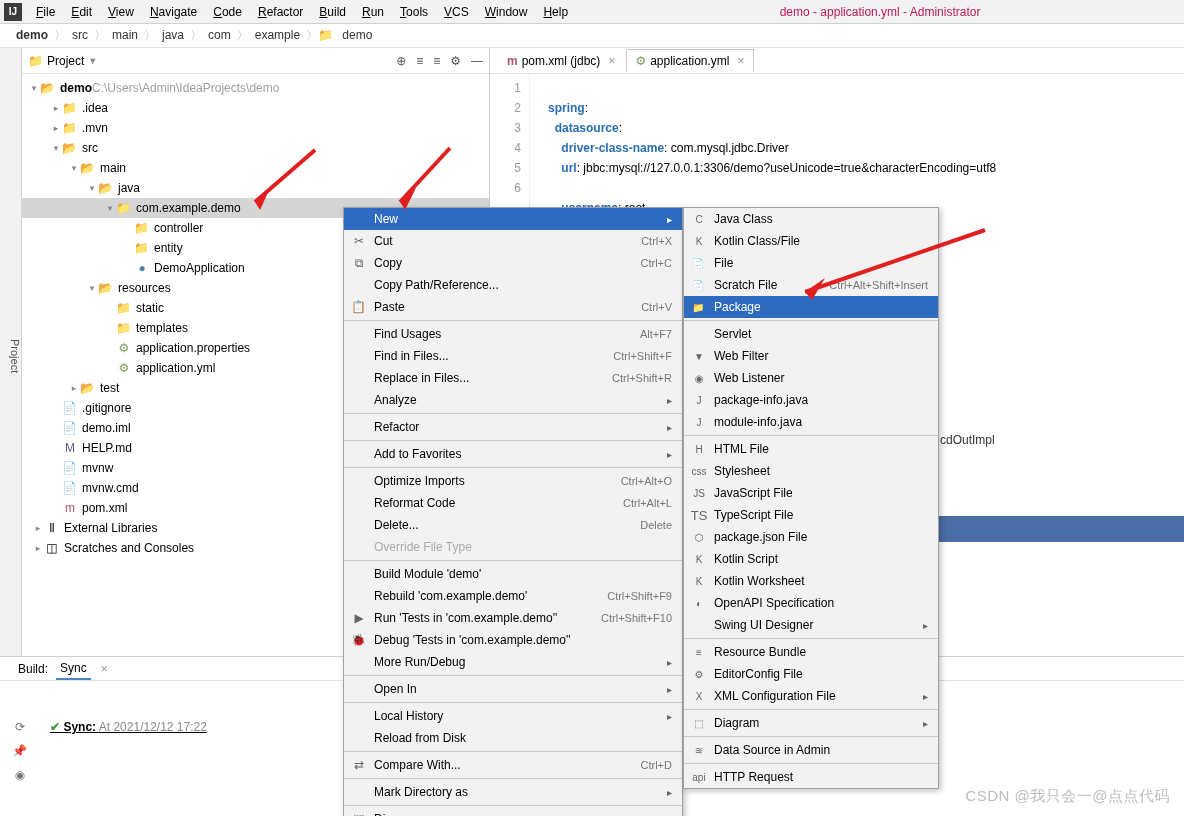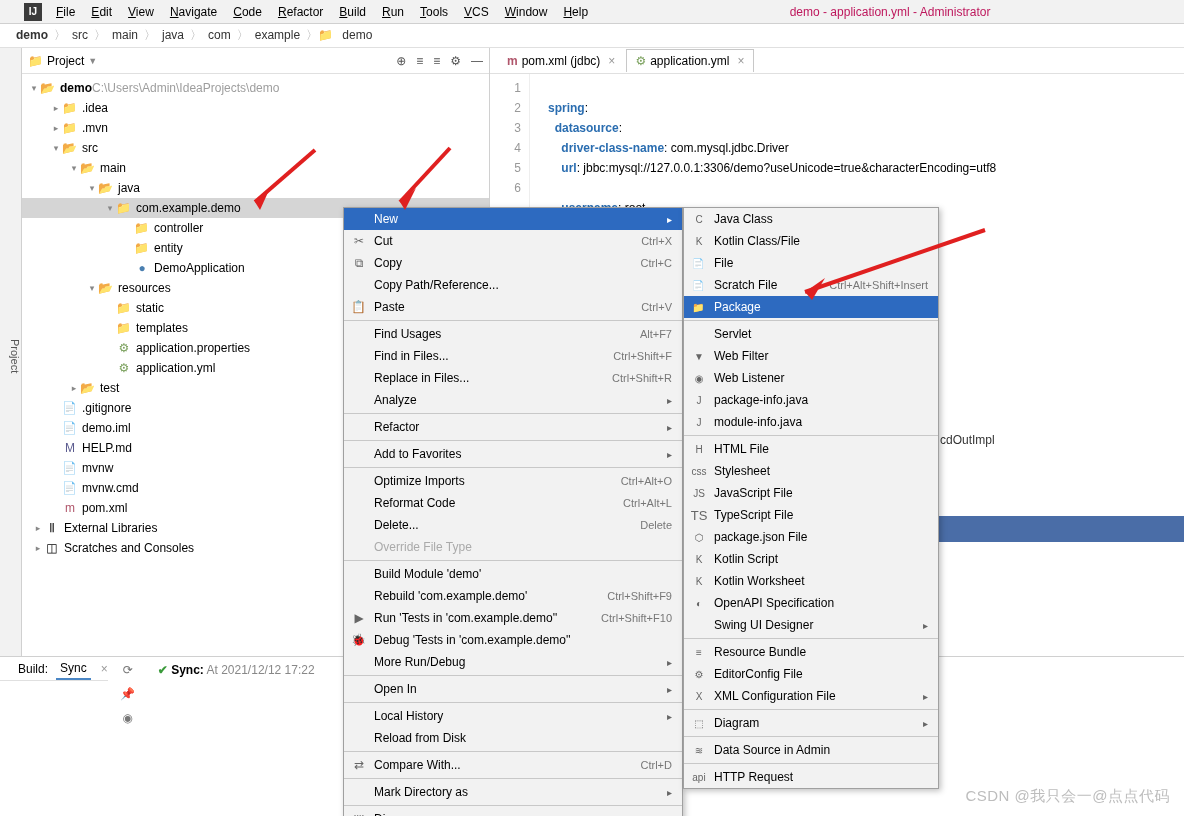--- a/index.html
+++ b/index.html
@@ -1,18 +1,18 @@
 <!DOCTYPE html>
 <html><head>
 <meta charset="utf-8">
 <style>
 * { box-sizing: border-box; margin: 0; padding: 0; font-family: "Segoe UI", Arial, sans-serif; font-size: 12px; }
 body { background: #fff; width: 1184px; height: 816px; overflow: hidden; position: relative; }
 .menubar { display: flex; align-items: center; height: 24px; background: #f2f2f2; border-bottom: 1px solid #d0d0d0; padding-left: 4px; }
-.app-icon { width: 18px; height: 18px; background: #3b3b3b; margin-right: 6px; display:flex; align-items:center; justify-content:center; color:#fff; font-weight:bold; font-size:10px;margin-left:20px;}
+.app-icon { width: 18px; height: 18px; background: #3b3b3b; margin-right: 6px; display:flex; align-items:center; justify-content:center; color:#fff; font-weight:bold; font-size:10px;}
 .menu-item { padding: 3px 8px; cursor: default; }
 .menu-item u { text-decoration: underline; }
 .title-center { flex: 1; text-align: center; color: #be185d; }
 .breadcrumb { height: 24px; display: flex; align-items: center; padding: 0 10px; background: #fff; border-bottom: 1px solid #e0e0e0; color: #555; }
 .crumb { padding: 0 6px; color: #333; }
 .crumb.bold { font-weight: bold; }
 .crumb-sep { color: #aaa; }
 .main { display: flex; height: 608px; }
 .sidebar-tab { width: 22px; background: #f2f2f2; border-right: 1px solid #d0d0d0; writing-mode: vertical-rl; text-align: center; padding-top: 8px; font-size: 11px; color: #555; }
 .project-panel { width: 468px; border-right: 1px solid #d0d0d0; display: flex; flex-direction: column; background: #fff; }
@@ -33,25 +33,25 @@
 .gray-txt { color: #9e9e9e; }
 .editor { flex: 1; display: flex; flex-direction: column; }
 .tabs { height: 26px; display: flex; align-items: center; border-bottom: 1px solid #e0e0e0; padding-left: 8px; gap: 2px; }
 .tab { display: flex; align-items: center; padding: 4px 8px; border: 1px solid transparent; border-bottom: none; gap: 4px; }
 .tab.active { border-color: #c8c8c8; background: #fff; }
 .tab .close { color: #999; margin-left: 4px; }
 .code-area { display: flex; flex: 1; font-family: Consolas, monospace; font-size: 13px; }
 .gutter { width: 40px; text-align: right; color: #999; padding: 4px 8px 0 0; line-height: 20px; background: #fff; border-right: 1px solid #eee; }
 .code { padding: 4px 0 0 18px; line-height: 20px; white-space: pre; }
 .kw { color: #2a6db0; font-weight: bold; }
-.bottom-panel { height: 158px; border-top: 1px solid #d0d0d0; background: #fff; display:flex; flex-direction:row; }
+.bottom-panel { height: 158px; border-top: 1px solid #d0d0d0; background: #fff; display:flex; flex-direction:column;gap:33px; }
 .build-tabs { height: 24px; display: flex; align-items: center; padding-left: 18px; border-bottom: 1px solid #e0e0e0; gap:8px; }
 .build-body { display:flex; flex:1; }
 .build-icons { width:40px; display:flex; flex-direction:column; align-items:center; gap:10px; padding-top:6px; color:#777;}
-.sync-text { padding:6px 10px; }
+.sync-text { padding:6px 10px;text-decoration:underline; }
 .green-check { color:#3a9a3a; font-weight:bold;}
 .context-menu { position: absolute; top: 207px; left: 343px; width: 340px; background: #f2f2f2; border: 1px solid #a0a0a0; box-shadow: 2px 2px 6px rgba(0,0,0,.25); }
 .cm-row { height: 22px; display: flex; align-items: center; padding: 0 10px 0 30px; position: relative; }
 .cm-row.sel { background: #2d6ac0; color: #fff; }
 .cm-row .icon-left { position:absolute; left:6px; width:18px; text-align:center; color:#666;}
 .cm-row.sel .icon-left { color:#fff;}
 .cm-row .hint { margin-left: auto; color: #777; font-size: 11px; }
 .cm-row .sub { margin-left: auto; color: #666; font-size: 10px; }
 .cm-row.sel .sub { color:#fff;}
 .cm-sep { height: 1px; background: #c8c8c8; margin: 2px 0; }

